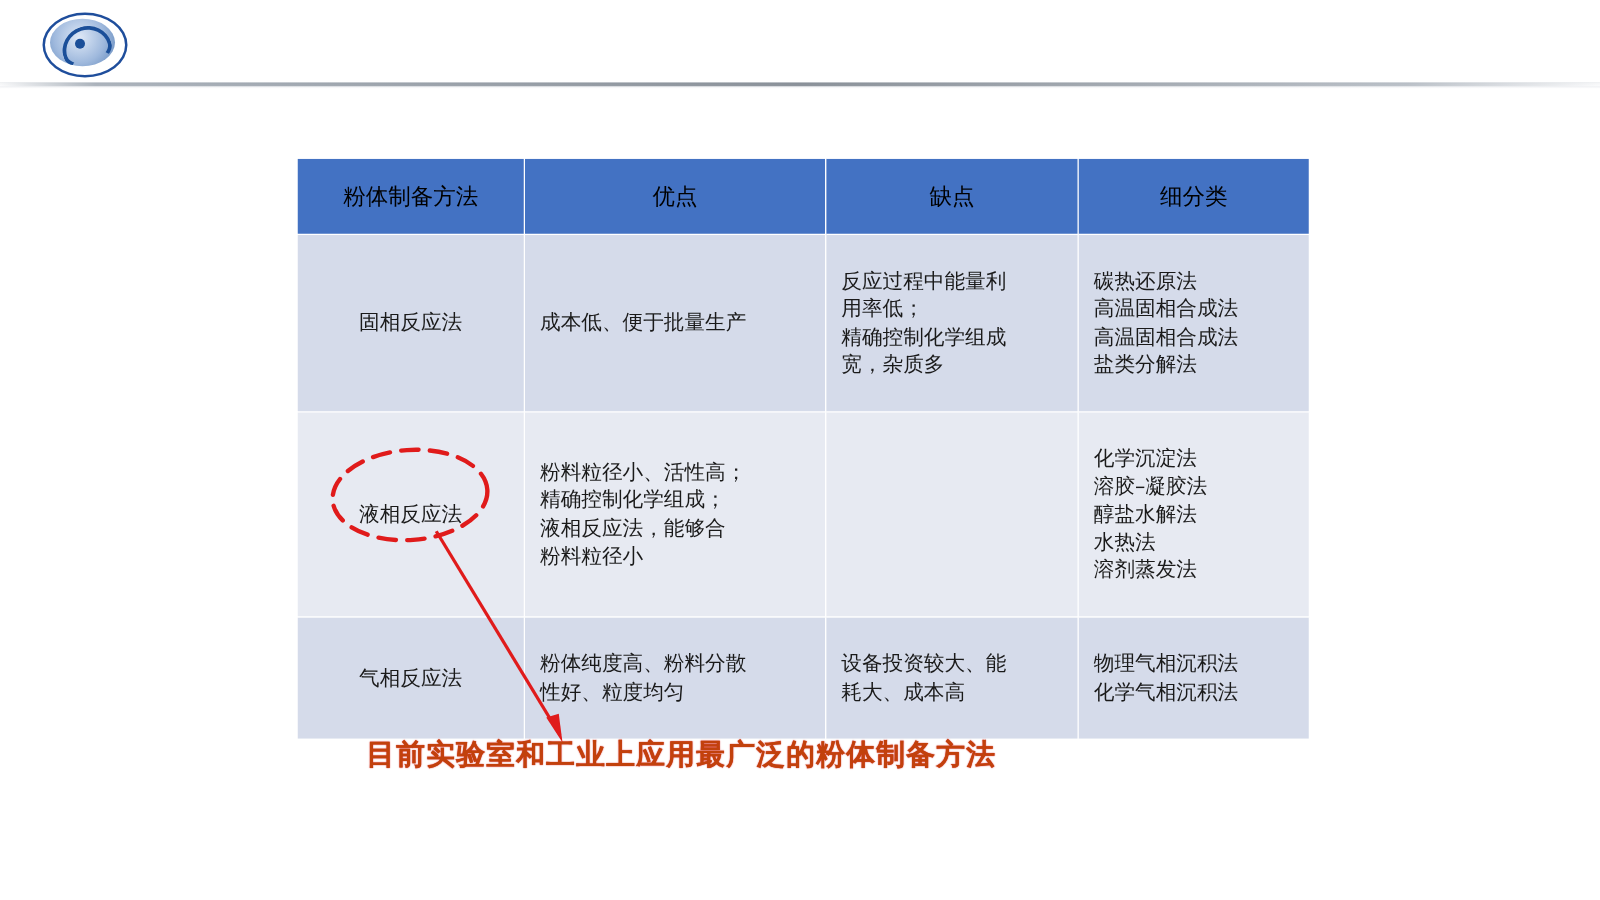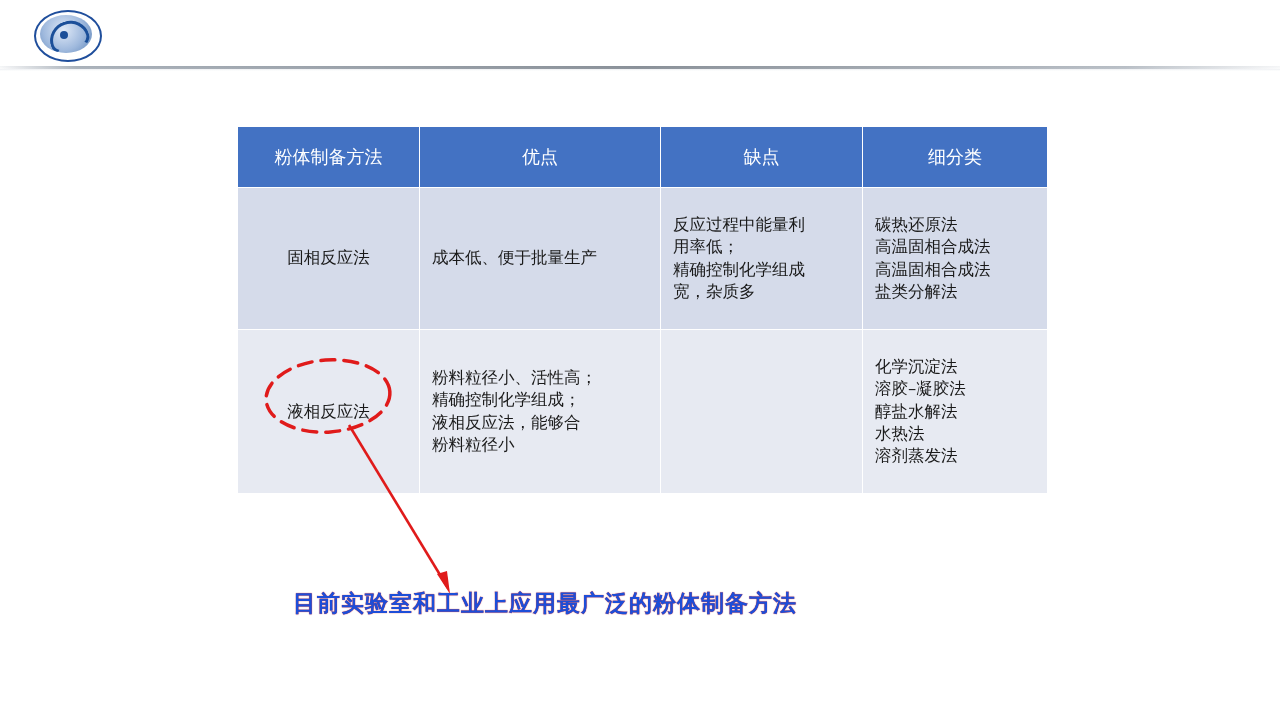--- a/index.html
+++ b/index.html
@@ -111,21 +111,21 @@
     width: 810px;
   }
   table.data-table {
     border-collapse: collapse;
     width: 810px;
     table-layout: fixed;
     font-family: "DejaVu Sans", "Liberation Sans", sans-serif;
   }
   table.data-table th {
     background: #4372c3;
-    color: #ffffff;
+    color: #000000;
     font-size: 18px;
     font-weight: normal;
     height: 60px;
     text-align: center;
     border: 1px solid #ffffff;
     padding: 0 6px;
   }
   table.data-table td {
     font-size: 16.5px;
     color: #1a1a1a;
@@ -154,21 +154,21 @@
     height: 720px;
     pointer-events: none;
   }
 
   .note-text {
     position: absolute;
     left: 293px;
     top: 588px;
     font-size: 23px;
     font-weight: bold;
-    color: #1d4ed8;
+    color: #c2410c;
     letter-spacing: 1px;
     white-space: nowrap;
     font-family: "DejaVu Sans", "Liberation Sans", sans-serif;
     text-shadow: 0 0 1px #cc0000;
   }
 </style>
 </head>
 <body>
 
 <div class="slide-header">
@@ -229,20 +229,35 @@
           <span></span>
         </td>
         <td class="cell-lines cell-top">
           <span>化学沉淀法</span>
           <span>溶胶–凝胶法</span>
           <span>醇盐水解法</span>
           <span>水热法</span>
           <span>溶剂蒸发法</span>
         </td>
       </tr>
+      <tr class="row-odd">
+        <td class="center">气相反应法</td>
+        <td class="cell-lines">
+          <span>粉体纯度高、粉料分散</span>
+          <span>性好、粒度均匀</span>
+        </td>
+        <td class="cell-lines">
+          <span>设备投资较大、能</span>
+          <span>耗大、成本高</span>
+        </td>
+        <td class="cell-lines">
+          <span>物理气相沉积法</span>
+          <span>化学气相沉积法</span>
+        </td>
+      </tr>
     </tbody>
   </table>
 </div>
 
 <svg class="overlay" width="1280" height="720" viewBox="0 0 1280 720">
   <ellipse cx="328" cy="396" rx="62" ry="36" fill="none" stroke="#e01b1b" stroke-width="3.5" stroke-dasharray="14 9" stroke-linecap="round" transform="rotate(-4 328 396)"></ellipse>
   <line x1="349" y1="425" x2="448" y2="588" stroke="#e01b1b" stroke-width="2.6"></line>
   <polygon points="450,594 437,574 447,571" fill="#e01b1b"></polygon>
 </svg>
 

